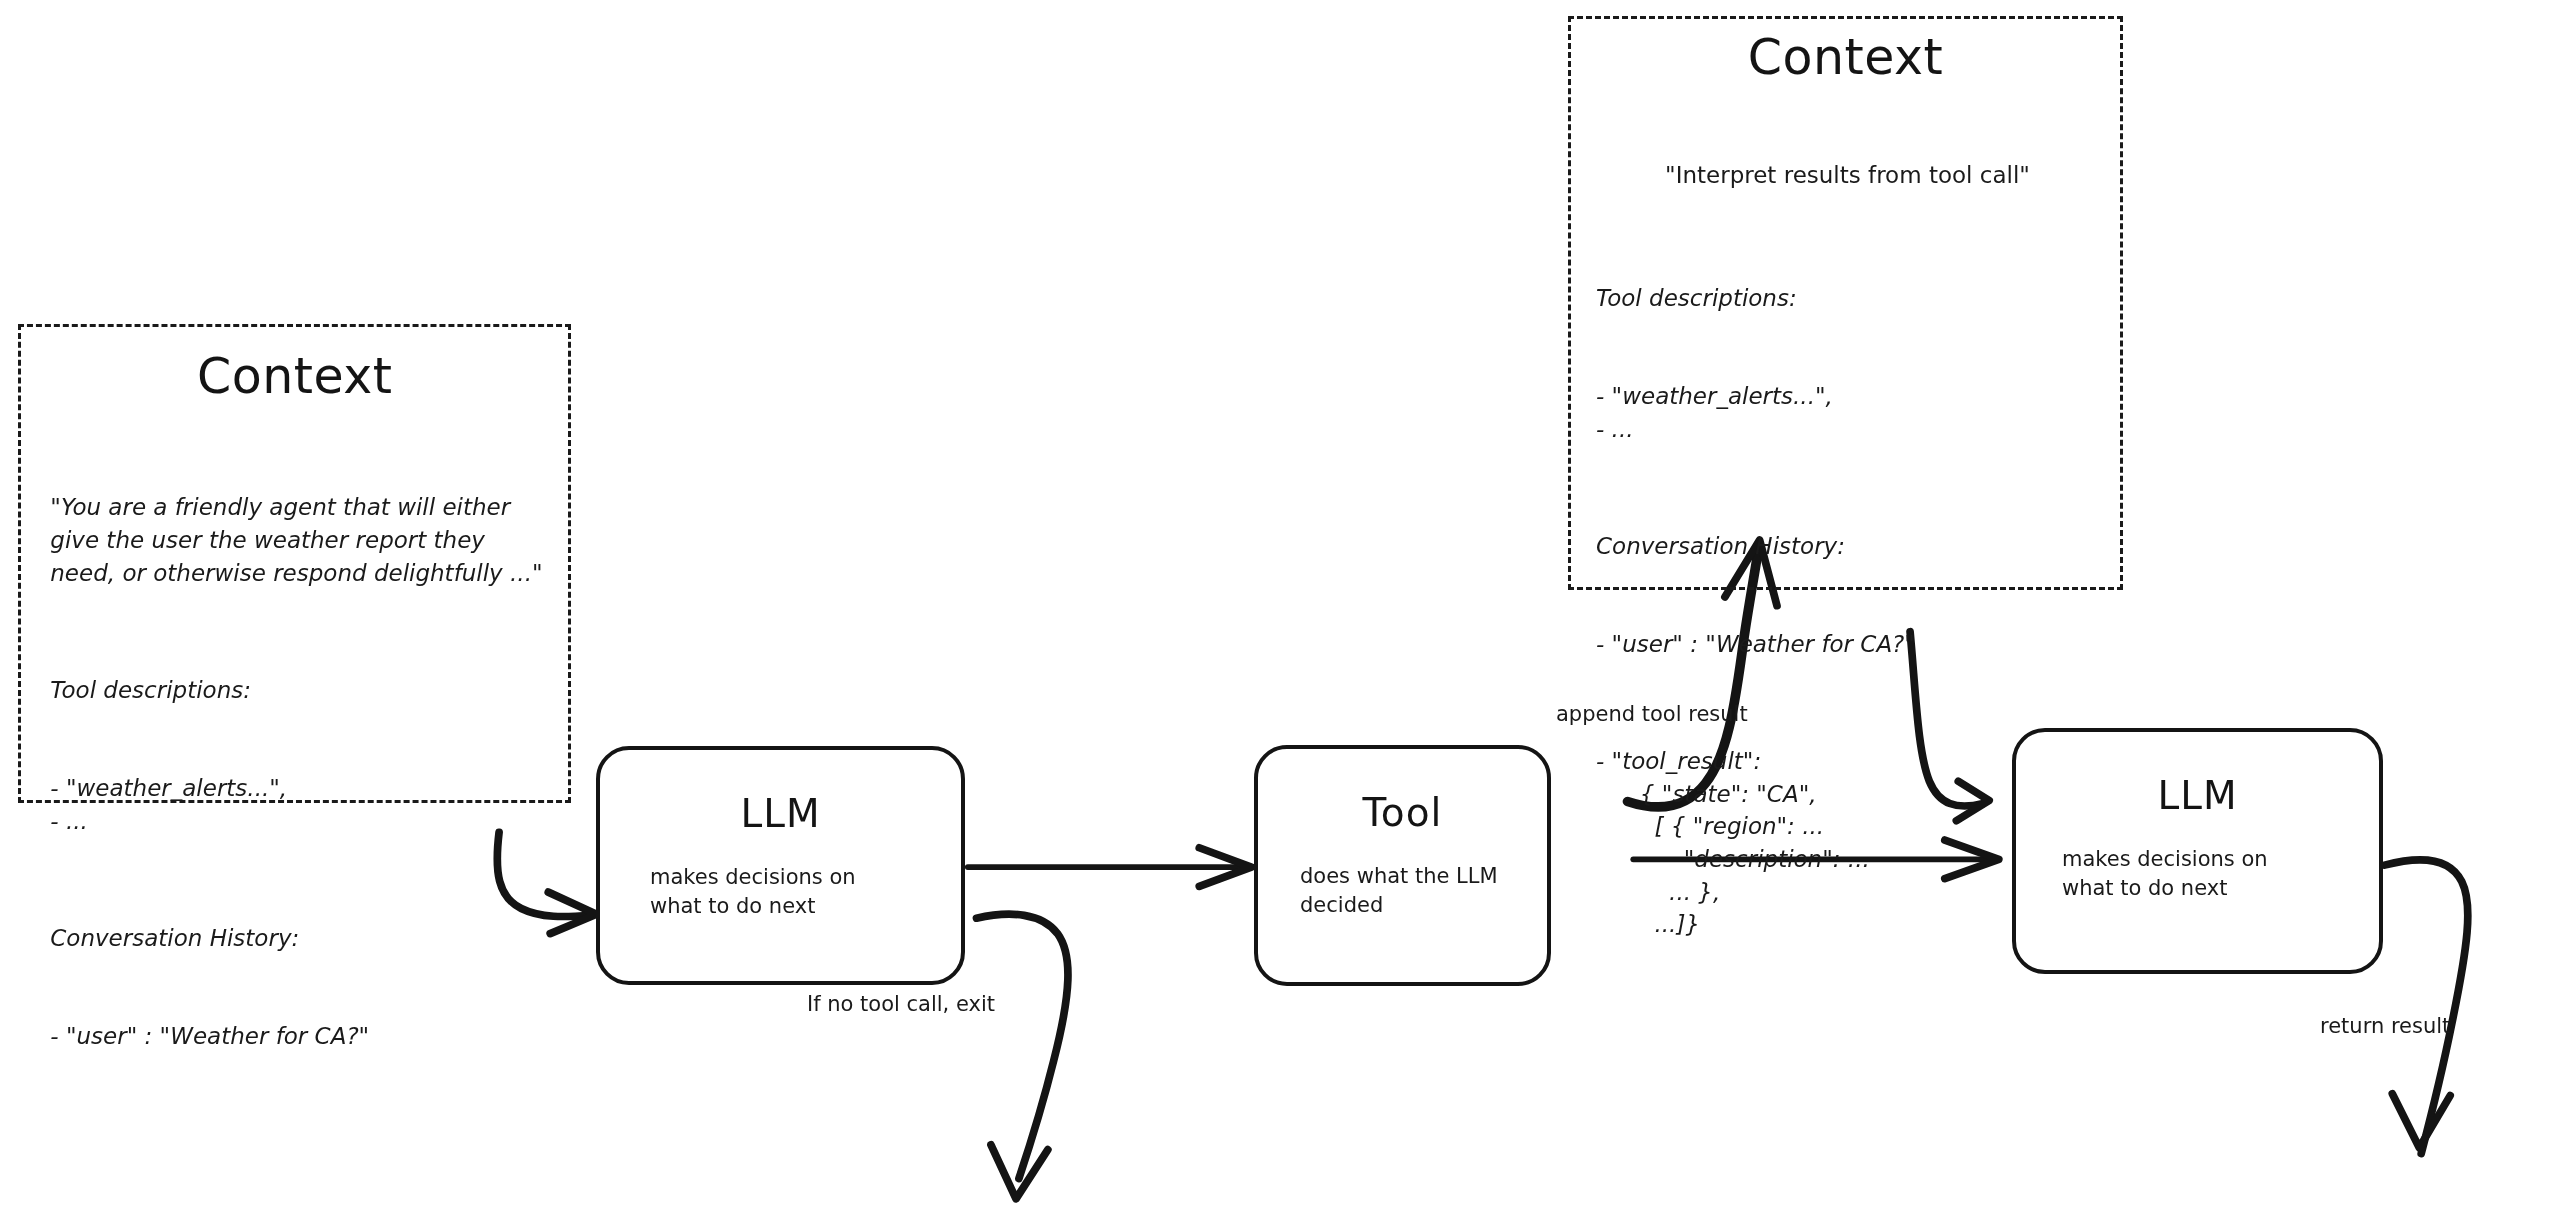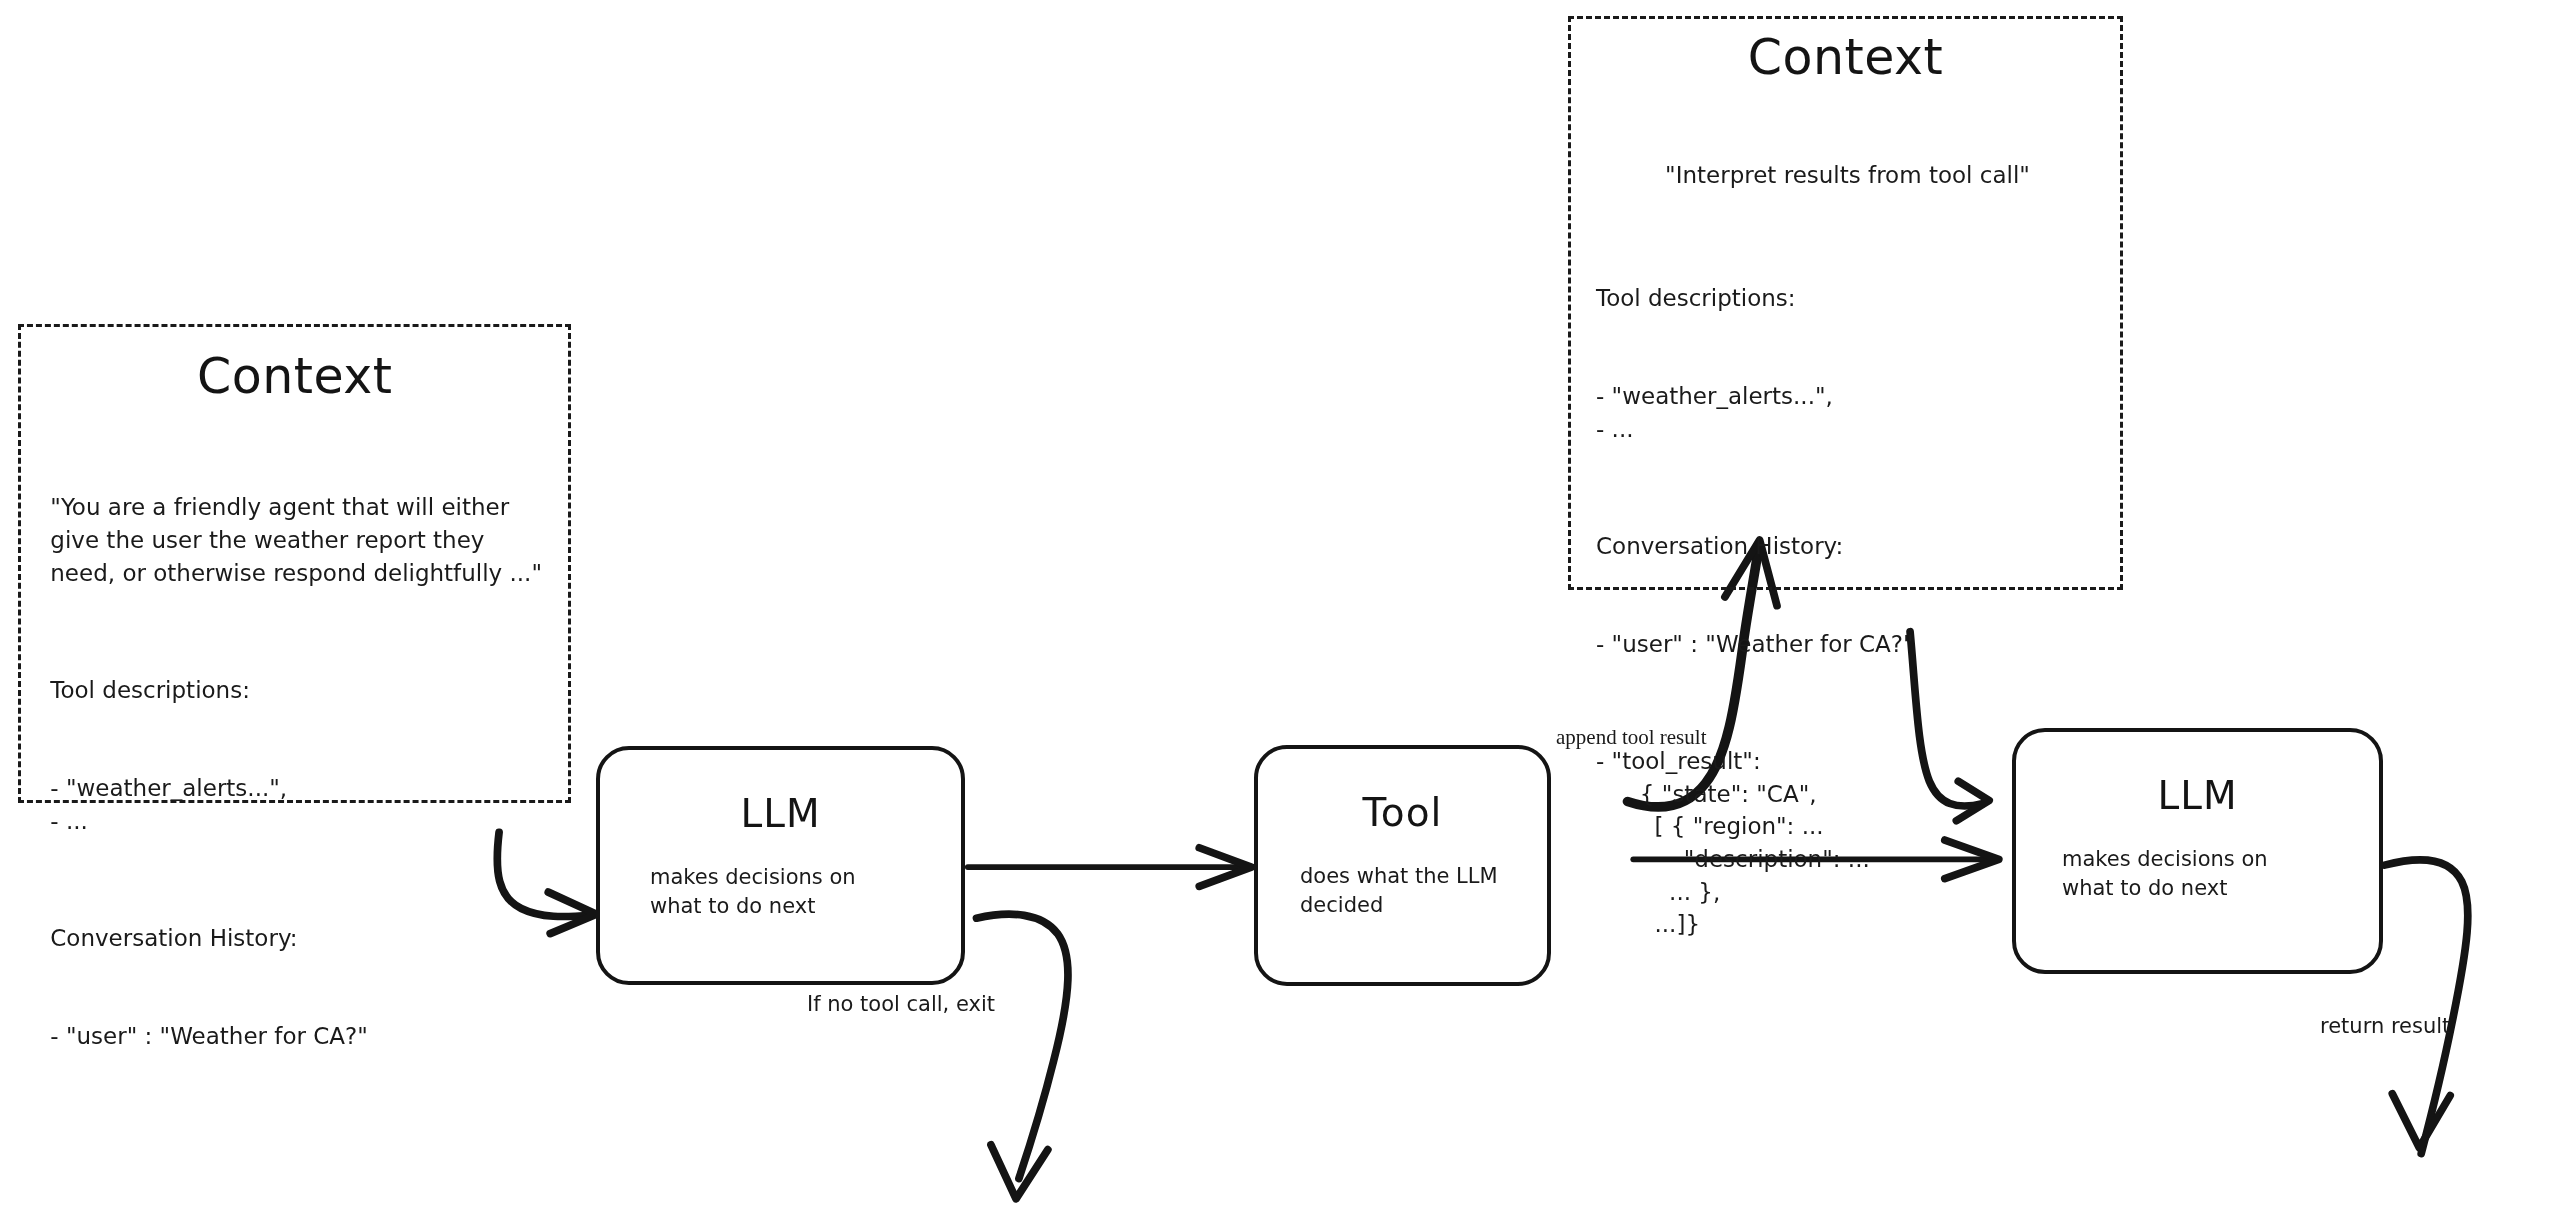--- a/index.html
+++ b/index.html
@@ -53,21 +53,21 @@
     line-height: 1.42;
     font-family: "DejaVu Sans", sans-serif;
     white-space: pre-wrap;
   }
   #context-left .context-body {
     margin: 21px 25px 0 29px;
   }
   #context-right .context-body {
     margin: 7.7px 21px 0 25px;
   }
-  .para { margin: 0 0 19.3px 0; }
+  .para { margin: 0 0 19.3px 0; font-style: italic; }
   .para:last-child { margin-bottom: 0; }
   .quote-center { text-align: center; margin: 0 0 25px 0; }
   .mono-indent { white-space: pre; }
 
   
   .node-box {
     position: absolute;
     border: 4.8px solid #141414;
     border-radius: 33px;
     box-sizing: border-box;
@@ -101,21 +101,21 @@
   #node-llm2 .node-sub { margin-left: 46px; }
 
   
   .edge-label {
     position: absolute;
     font-size: 21px;
     color: #1a1a1a;
     white-space: nowrap;
     font-family: "DejaVu Sans", sans-serif;
   }
-  #label-append { left: 1556px; top: 725px; font-family: Liberation Serif, serif; }
+  #label-append { left: 1556px; top: 702px; }
   #label-exit   { left: 807px;  top: 992px; }
   #label-return { left: 2320px; top: 1014px; text-align: right; }
 </style>
 </head>
 <body>
 
 <div id="canvas">
 
   <svg class="svg-layer" viewBox="0 0 2670 1266" xmlns="http://www.w3.org/2000/svg">
 

